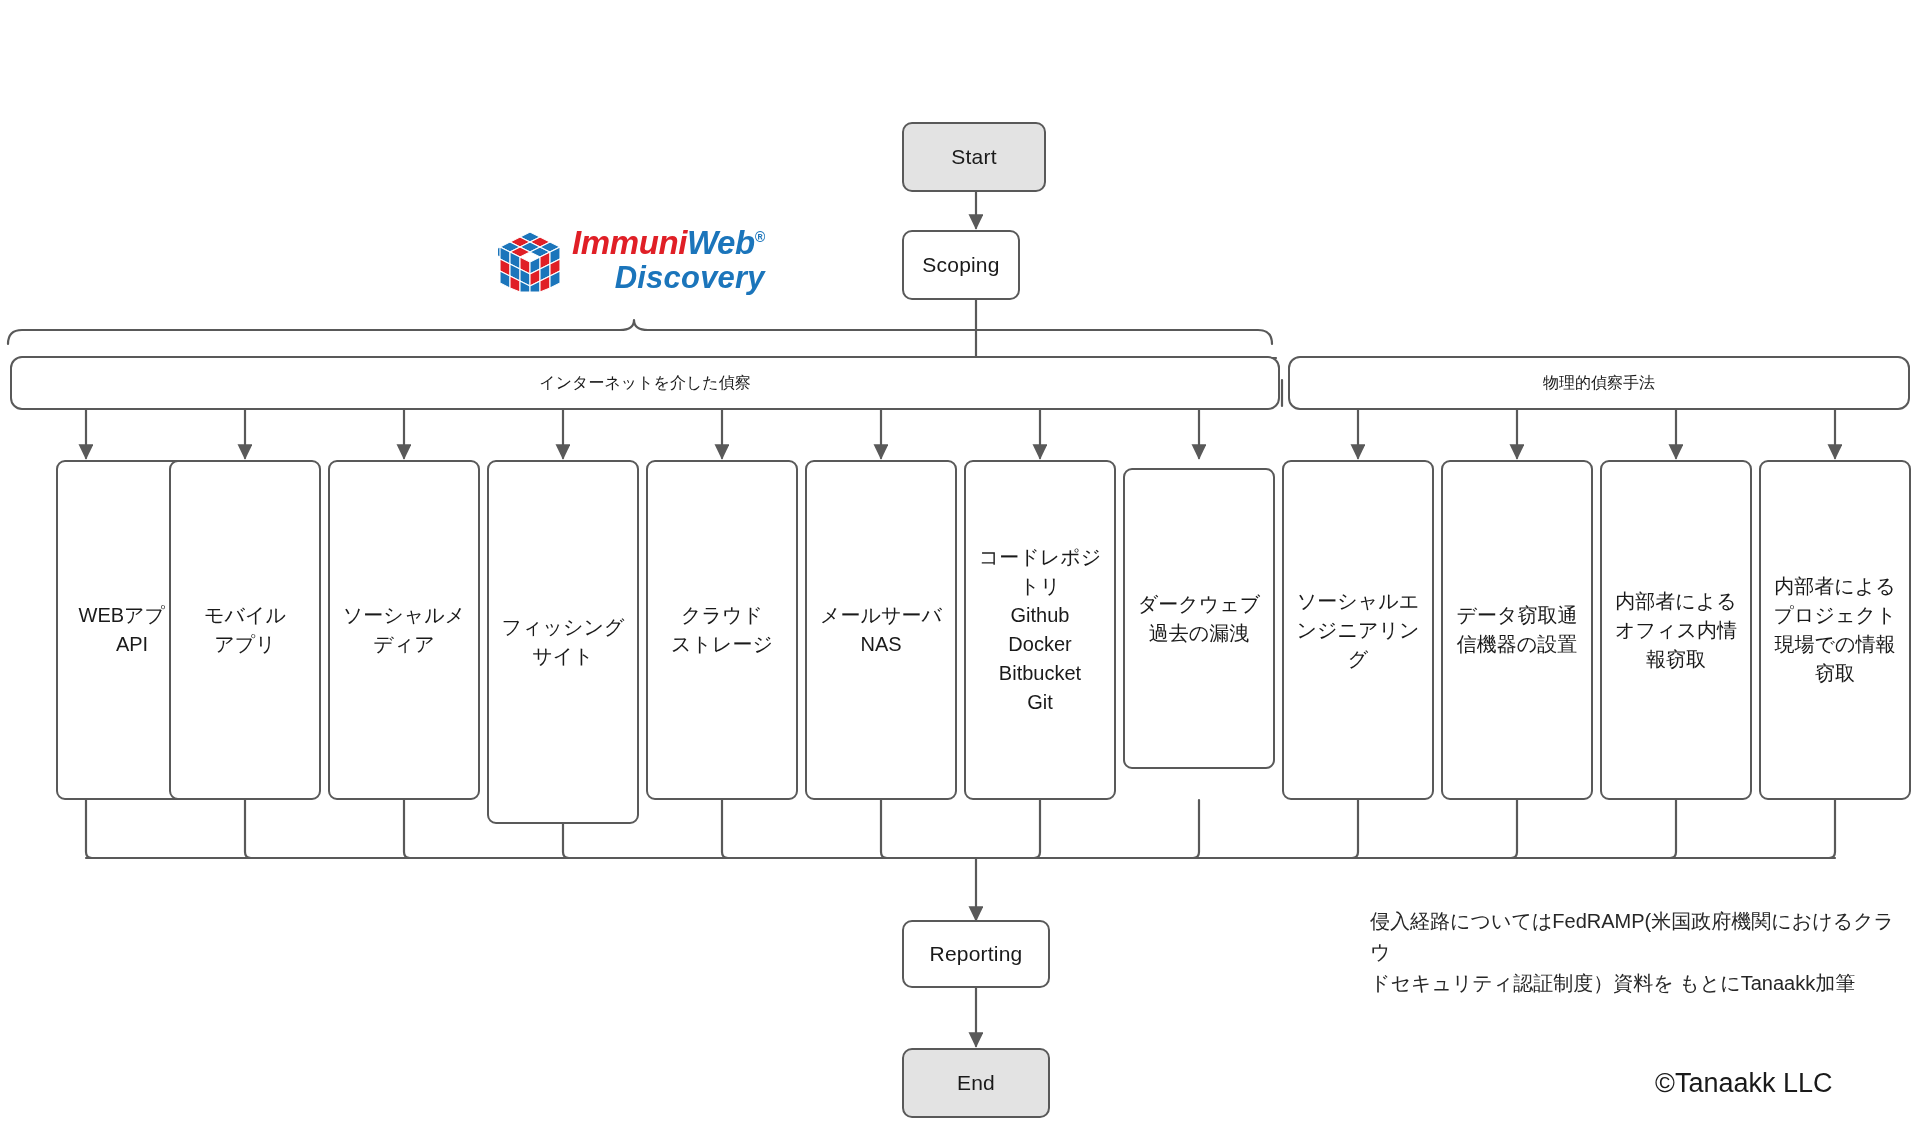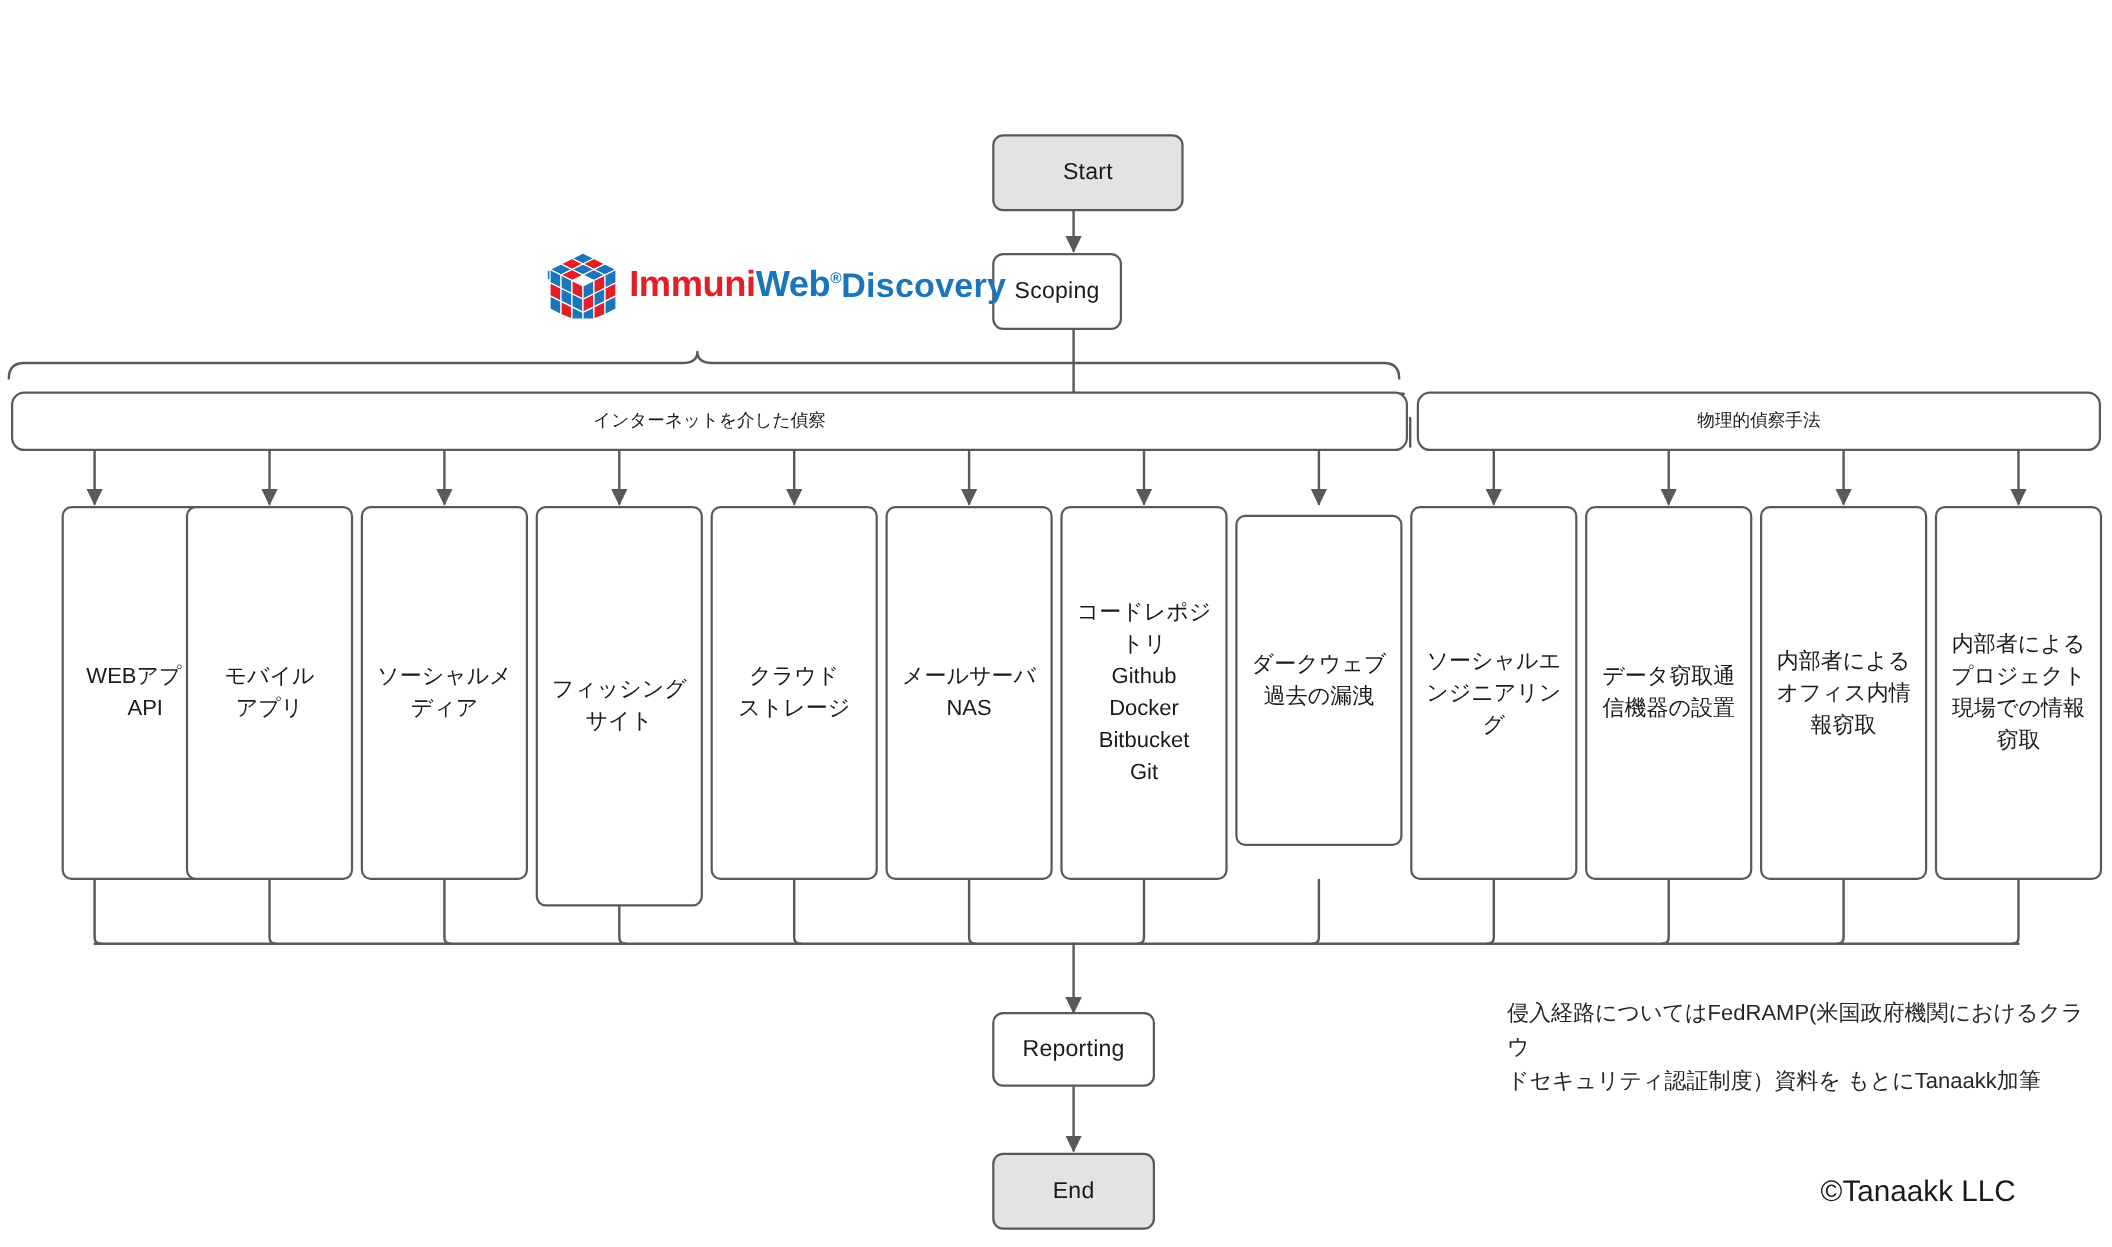--- a/index.html
+++ b/index.html
@@ -20,21 +20,21 @@
   .node.filled{background:#e3e3e3;}
   .node .lbl{display:block;padding:0 6px;white-space:pre-line;}
 
   .term{font-size:21px;letter-spacing:.2px;}
   .band{font-size:16px;border-radius:12px;}
   .leaf{font-size:20px;border-radius:9px;}
 
   
   #logo{position:absolute;display:flex;align-items:center;gap:10px;}
   #logo .cube{width:64px;height:64px;flex:0 0 64px;}
-  #logo .wordmark{display:flex;flex-direction:row;line-height:1;}
+  #logo .wordmark{display:flex;flex-direction:column;line-height:1;font-style:italic;}
   #logo .l1{font-size:33px;font-weight:bold;letter-spacing:-0.4px;}
   #logo .l1 .im{color:#e01f26;}
   #logo .l1 .we{color:#1b75bb;}
   #logo .l1 .reg{color:#1b75bb;font-size:14px;vertical-align:super;}
   #logo .l2{font-size:31px;font-weight:bold;color:#1b75bb;letter-spacing:.2px;margin-top:3px;text-align:right;}
 
   .note{
     position:absolute;font-size:20px;line-height:1.55;color:#262626;
     white-space:pre-line;
   }
@@ -89,21 +89,21 @@
       <path d="M1676,800 L1676,852 Q1676,858 1670,858"></path>
       <path d="M1835,800 L1835,852 Q1835,858 1829,858"></path>
       <path d="M86,858 L1835,858"></path>
 
       <path d="M976,858 L976,920" marker-end="url(#arw)"></path>
 
       <path d="M976,988 L976,1046" marker-end="url(#arw)"></path>
     </g>
   </svg>
 
-  <div class="node term filled" style="left:902px;top:122px;width:174px;height:70px;">
+  <div class="node term filled" style="left:902px;top:122px;width:144px;height:70px;">
     <span class="lbl">Start</span>
   </div>
 
   <div class="node term" style="left:902px;top:230px;width:118px;height:70px;">
     <span class="lbl">Scoping</span>
   </div>
 
   <div class="node term" style="left:902px;top:920px;width:148px;height:68px;">
     <span class="lbl">Reporting</span>
   </div>

